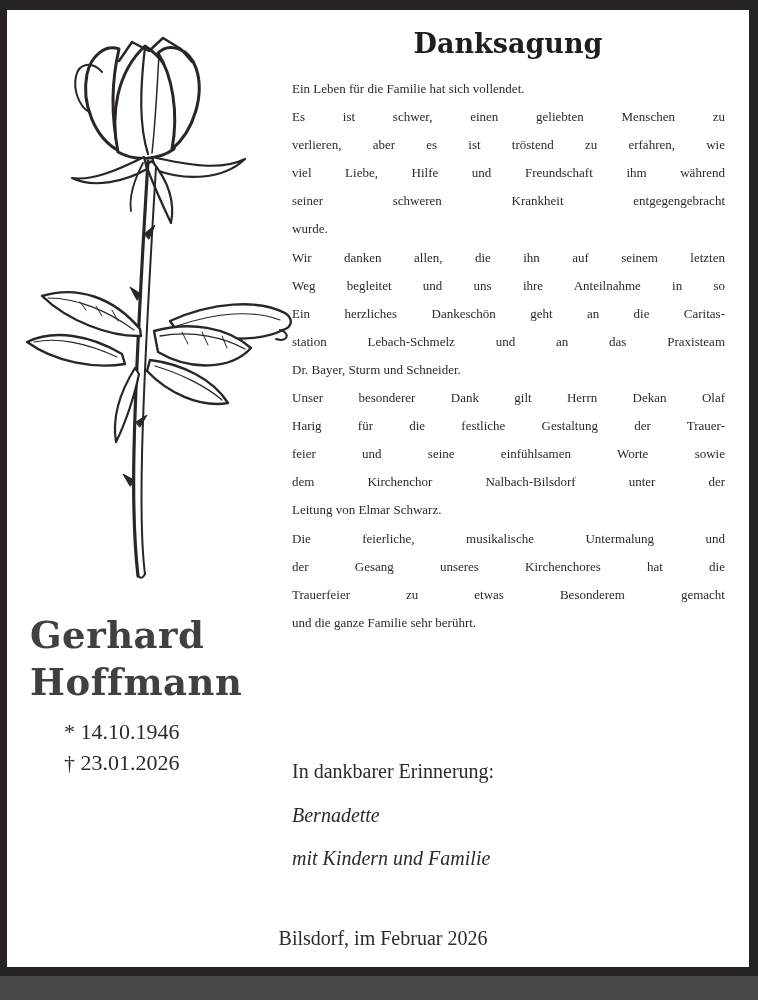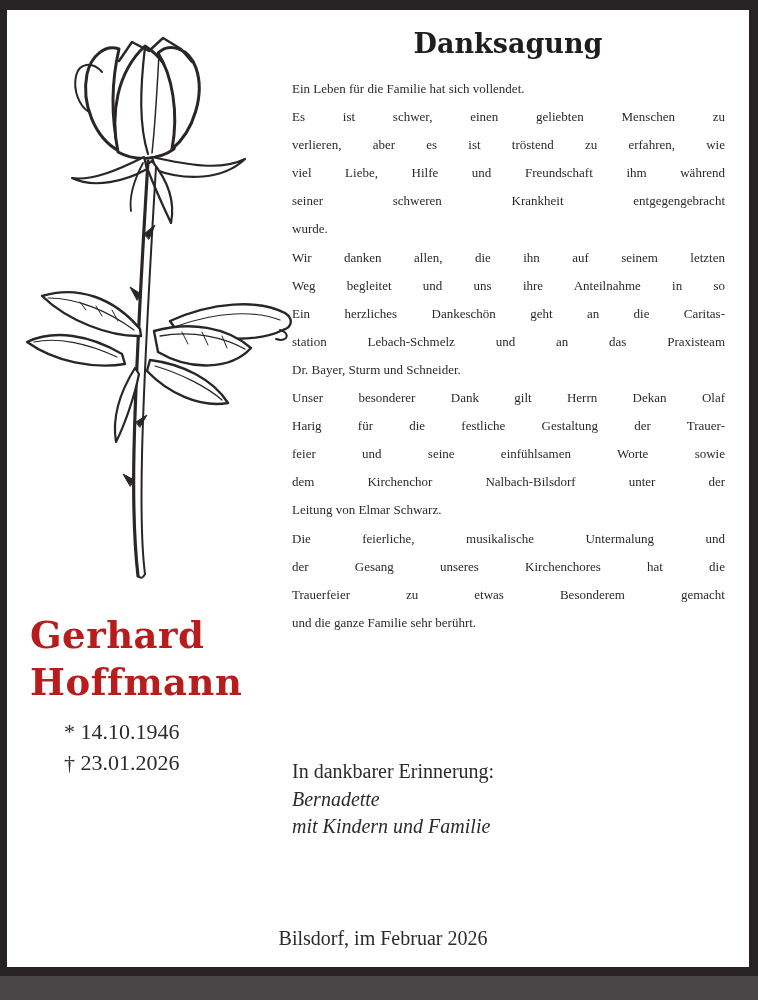--- a/index.html
+++ b/index.html
@@ -52,41 +52,41 @@
   .jl { text-align: justify; text-align-last: justify; text-justify: inter-word; }
   .ll { text-align: left; }
   .name-block {
     position: absolute;
     left: 30px;
     top: 612px;
     font-family: "DejaVu Serif", "Liberation Serif", serif;
     font-weight: bold;
     font-size: 37px;
     line-height: 47px;
-    color: #b91c1c;
+    color: #404040;
     letter-spacing: 0.5px;
   }
   .dates-block {
     position: absolute;
     left: 36px;
     top: 716px;
     font-size: 22px;
     line-height: 31px;
     color: #2c2a2b;
     margin-left: 28px;
   }
   .closing-block {
     position: absolute;
     left: 292px;
     top: 758px;
     font-size: 20px;
     line-height: 27.5px;
     color: #2c2a2b;
   }
-  .closing-block .it { font-style: italic; }
+  .closing-block .it { font-style: italic; margin-top: 16px; }
   .footer-line {
     position: absolute;
     left: 4px;
     top: 927px;
     width: 758px;
     text-align: center;
     font-size: 20px;
     color: #2c2a2b;
   }
 </style>

